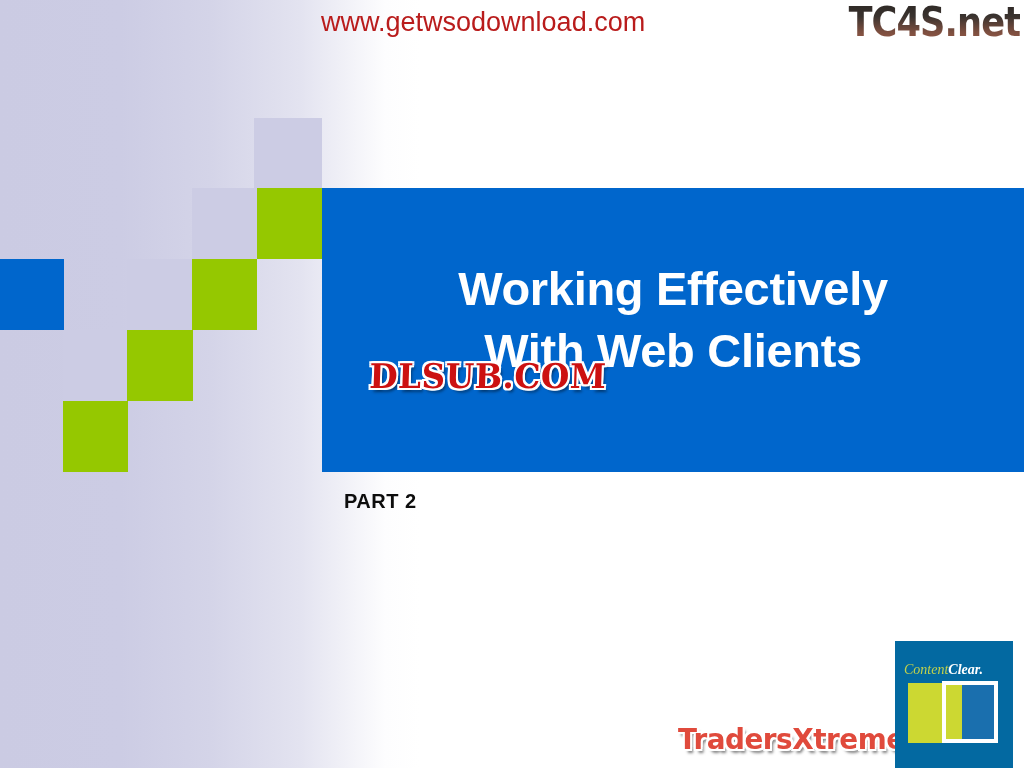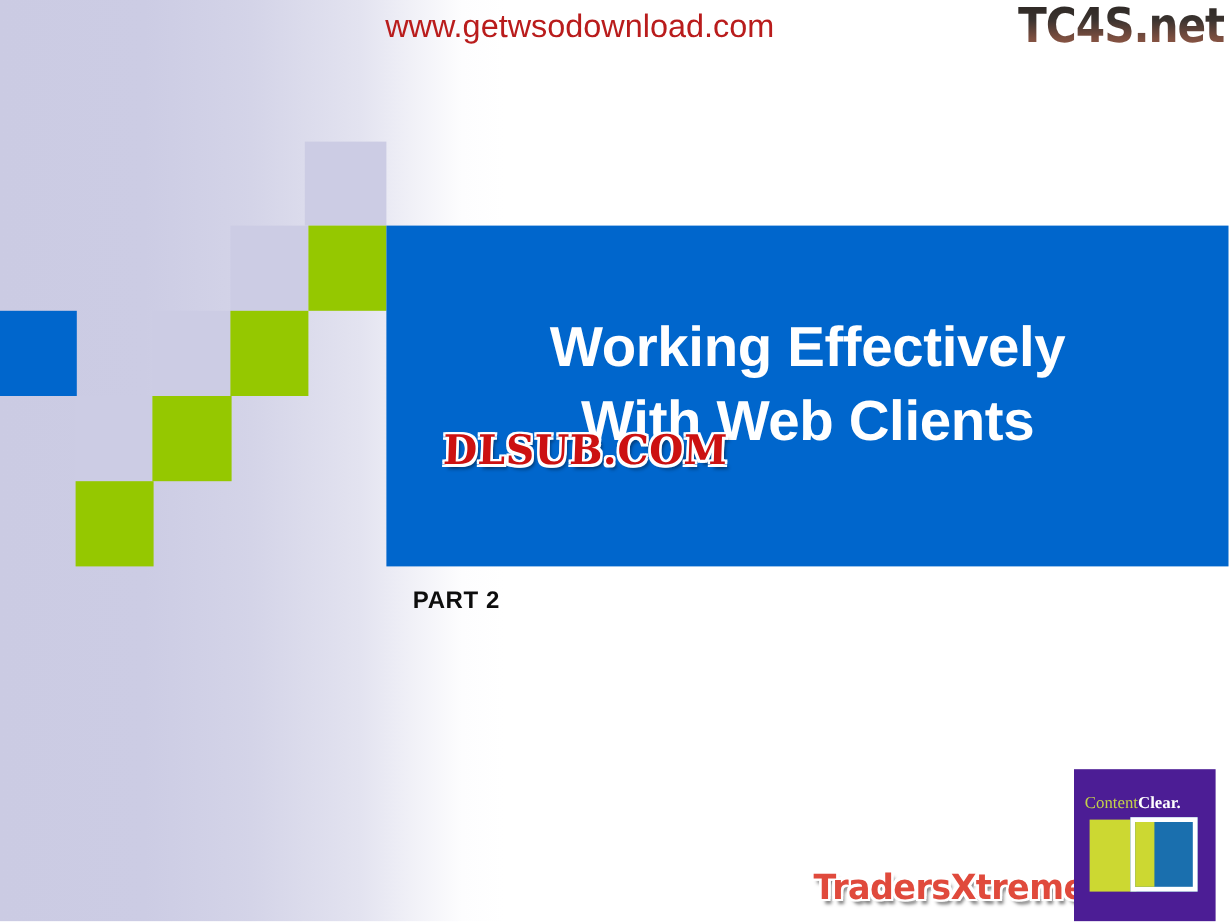--- a/index.html
+++ b/index.html
@@ -149,22 +149,23 @@
        3px 4px 3px rgba(0,0,0,0.5);
   }
 
   
   .logo-box {
     position: absolute;
     left: 895px;
     top: 641px;
     width: 118px;
     height: 127px;
-    background: #4c1d95;
+    background: #0369a1;
     overflow: hidden;
+    font-style: italic;
   }
   .logo-wordmark {
     position: absolute;
     left: 9px;
     top: 21px;
     font-family: "Liberation Serif", serif;
     font-size: 14px;
     white-space: nowrap;
   }
   .logo-word-content { color: #c3d24a; }

